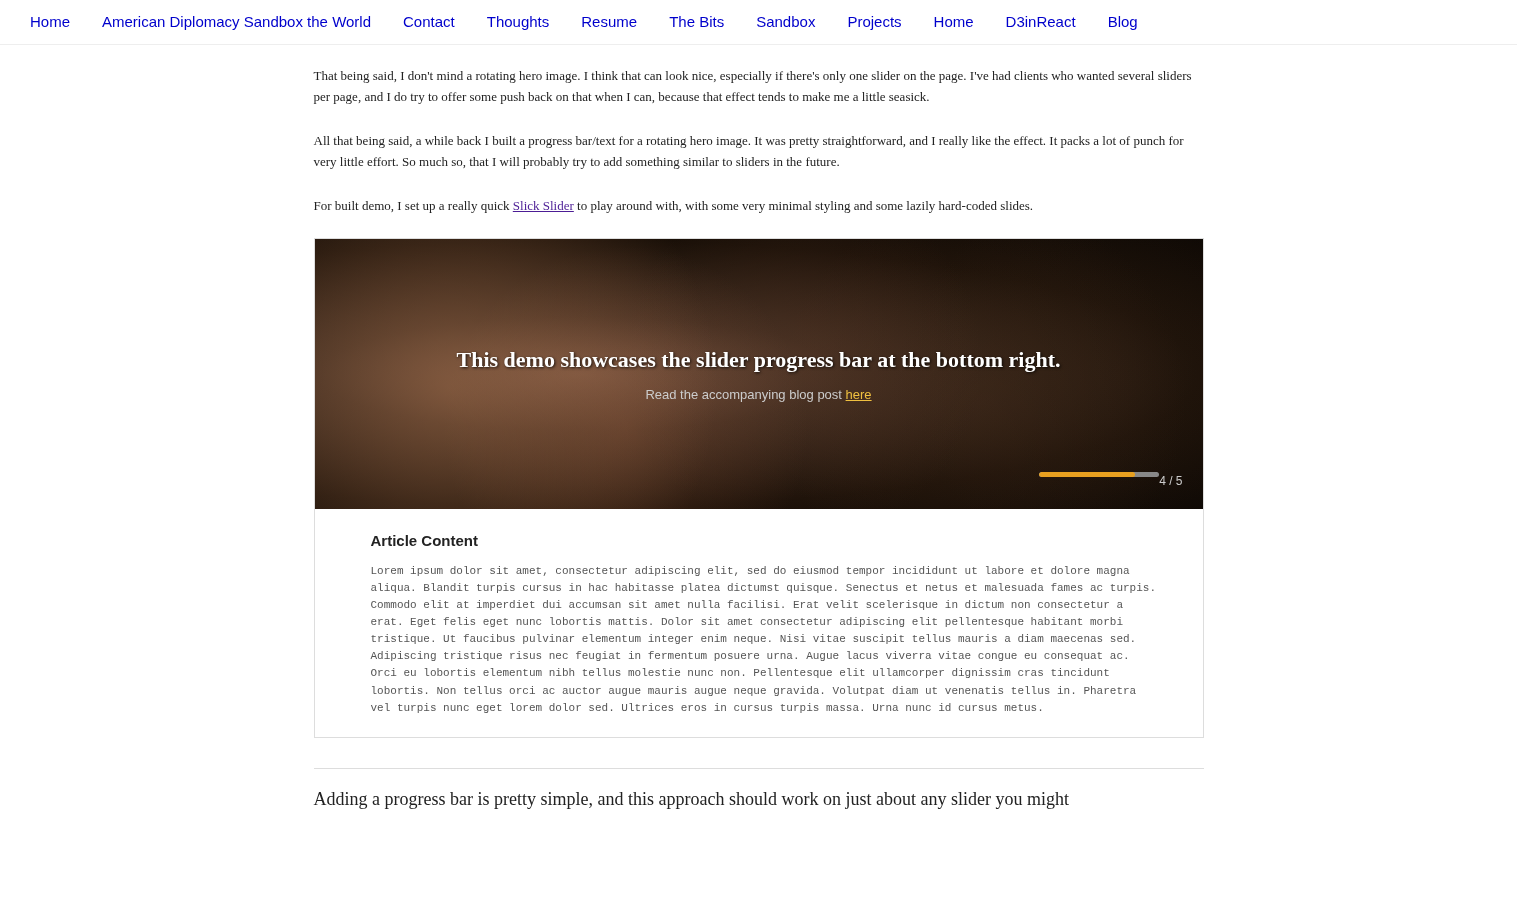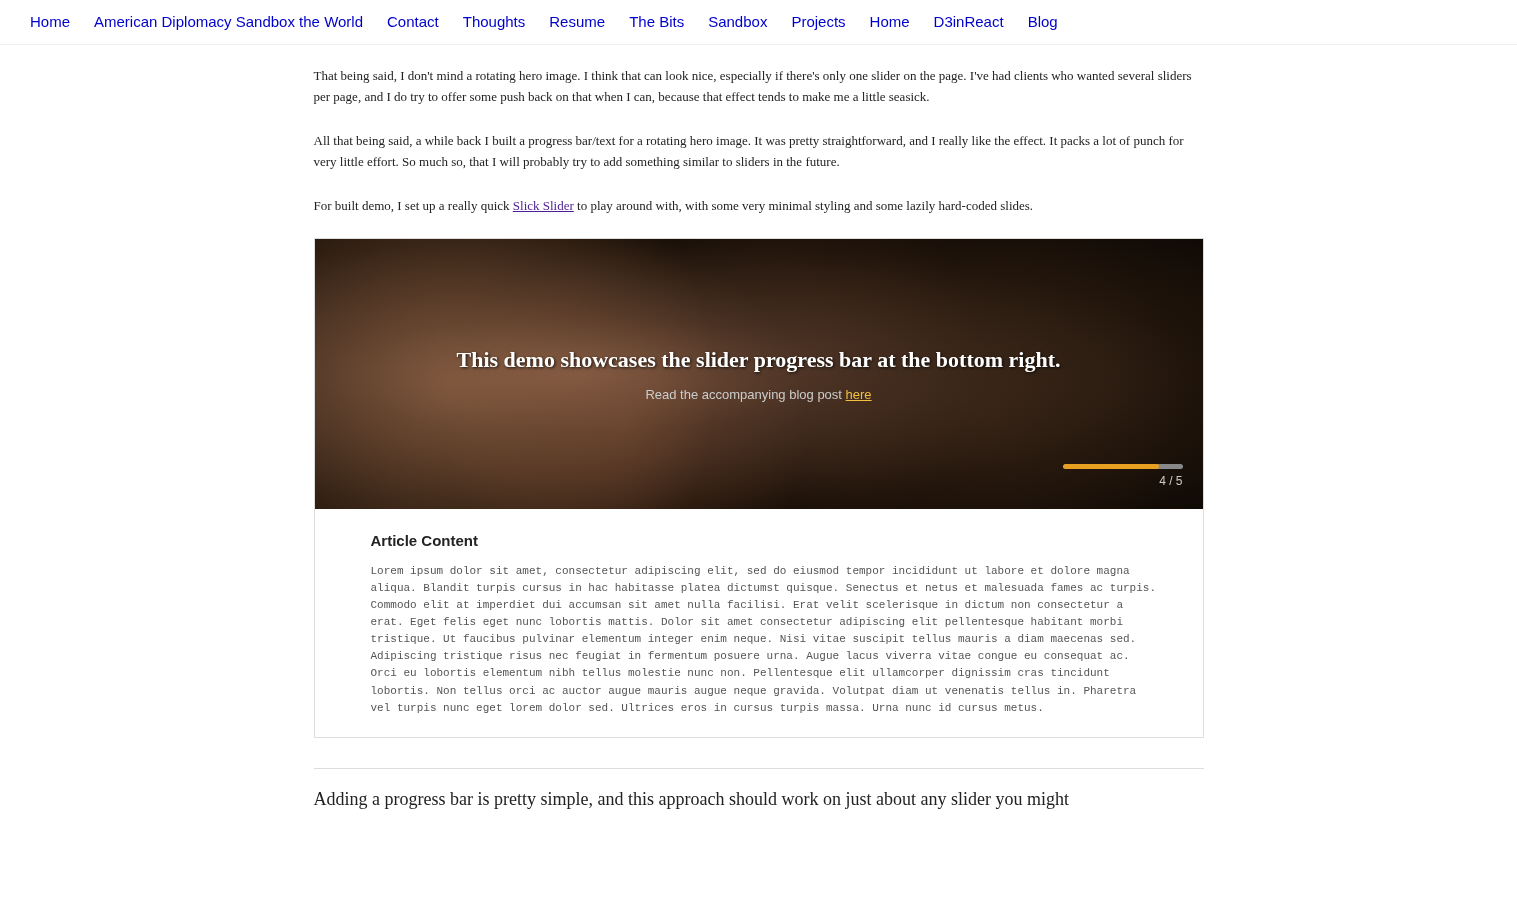--- a/index.html
+++ b/index.html
@@ -6,21 +6,21 @@
     body { font-family: Georgia, 'Times New Roman', serif; background: #fff; color: #222; font-size: 18px; line-height: 1.6; }
 
     
     nav {
       display: flex;
       flex-wrap: wrap;
       align-items: center;
       padding: 6px 20px;
       border-bottom: 1px solid #eee;
       background: #fff;
-      gap: 0 4px;
+      gap: 0 12px;
     }
     nav a {
       text-decoration: none;
       color: #00c;
       padding: 4px 10px;
       font-family: Arial, sans-serif;
       font-size: 15px;
       white-space: nowrap;
     }
 
@@ -95,22 +95,20 @@
     .demo-hero-subtitle a {
       color: #f0c040;
     }
 
     
     .demo-progress-area {
       position: absolute;
       bottom: 18px;
       right: 20px;
       display: flex;
-      flex-direction: column;
-      align-items: flex-end;
       z-index: 2;
     }
 
     .demo-progress-bar-track {
       width: 120px;
       height: 5px;
       background: #888;
       border-radius: 3px;
       overflow: hidden;
       margin-bottom: 3px;

